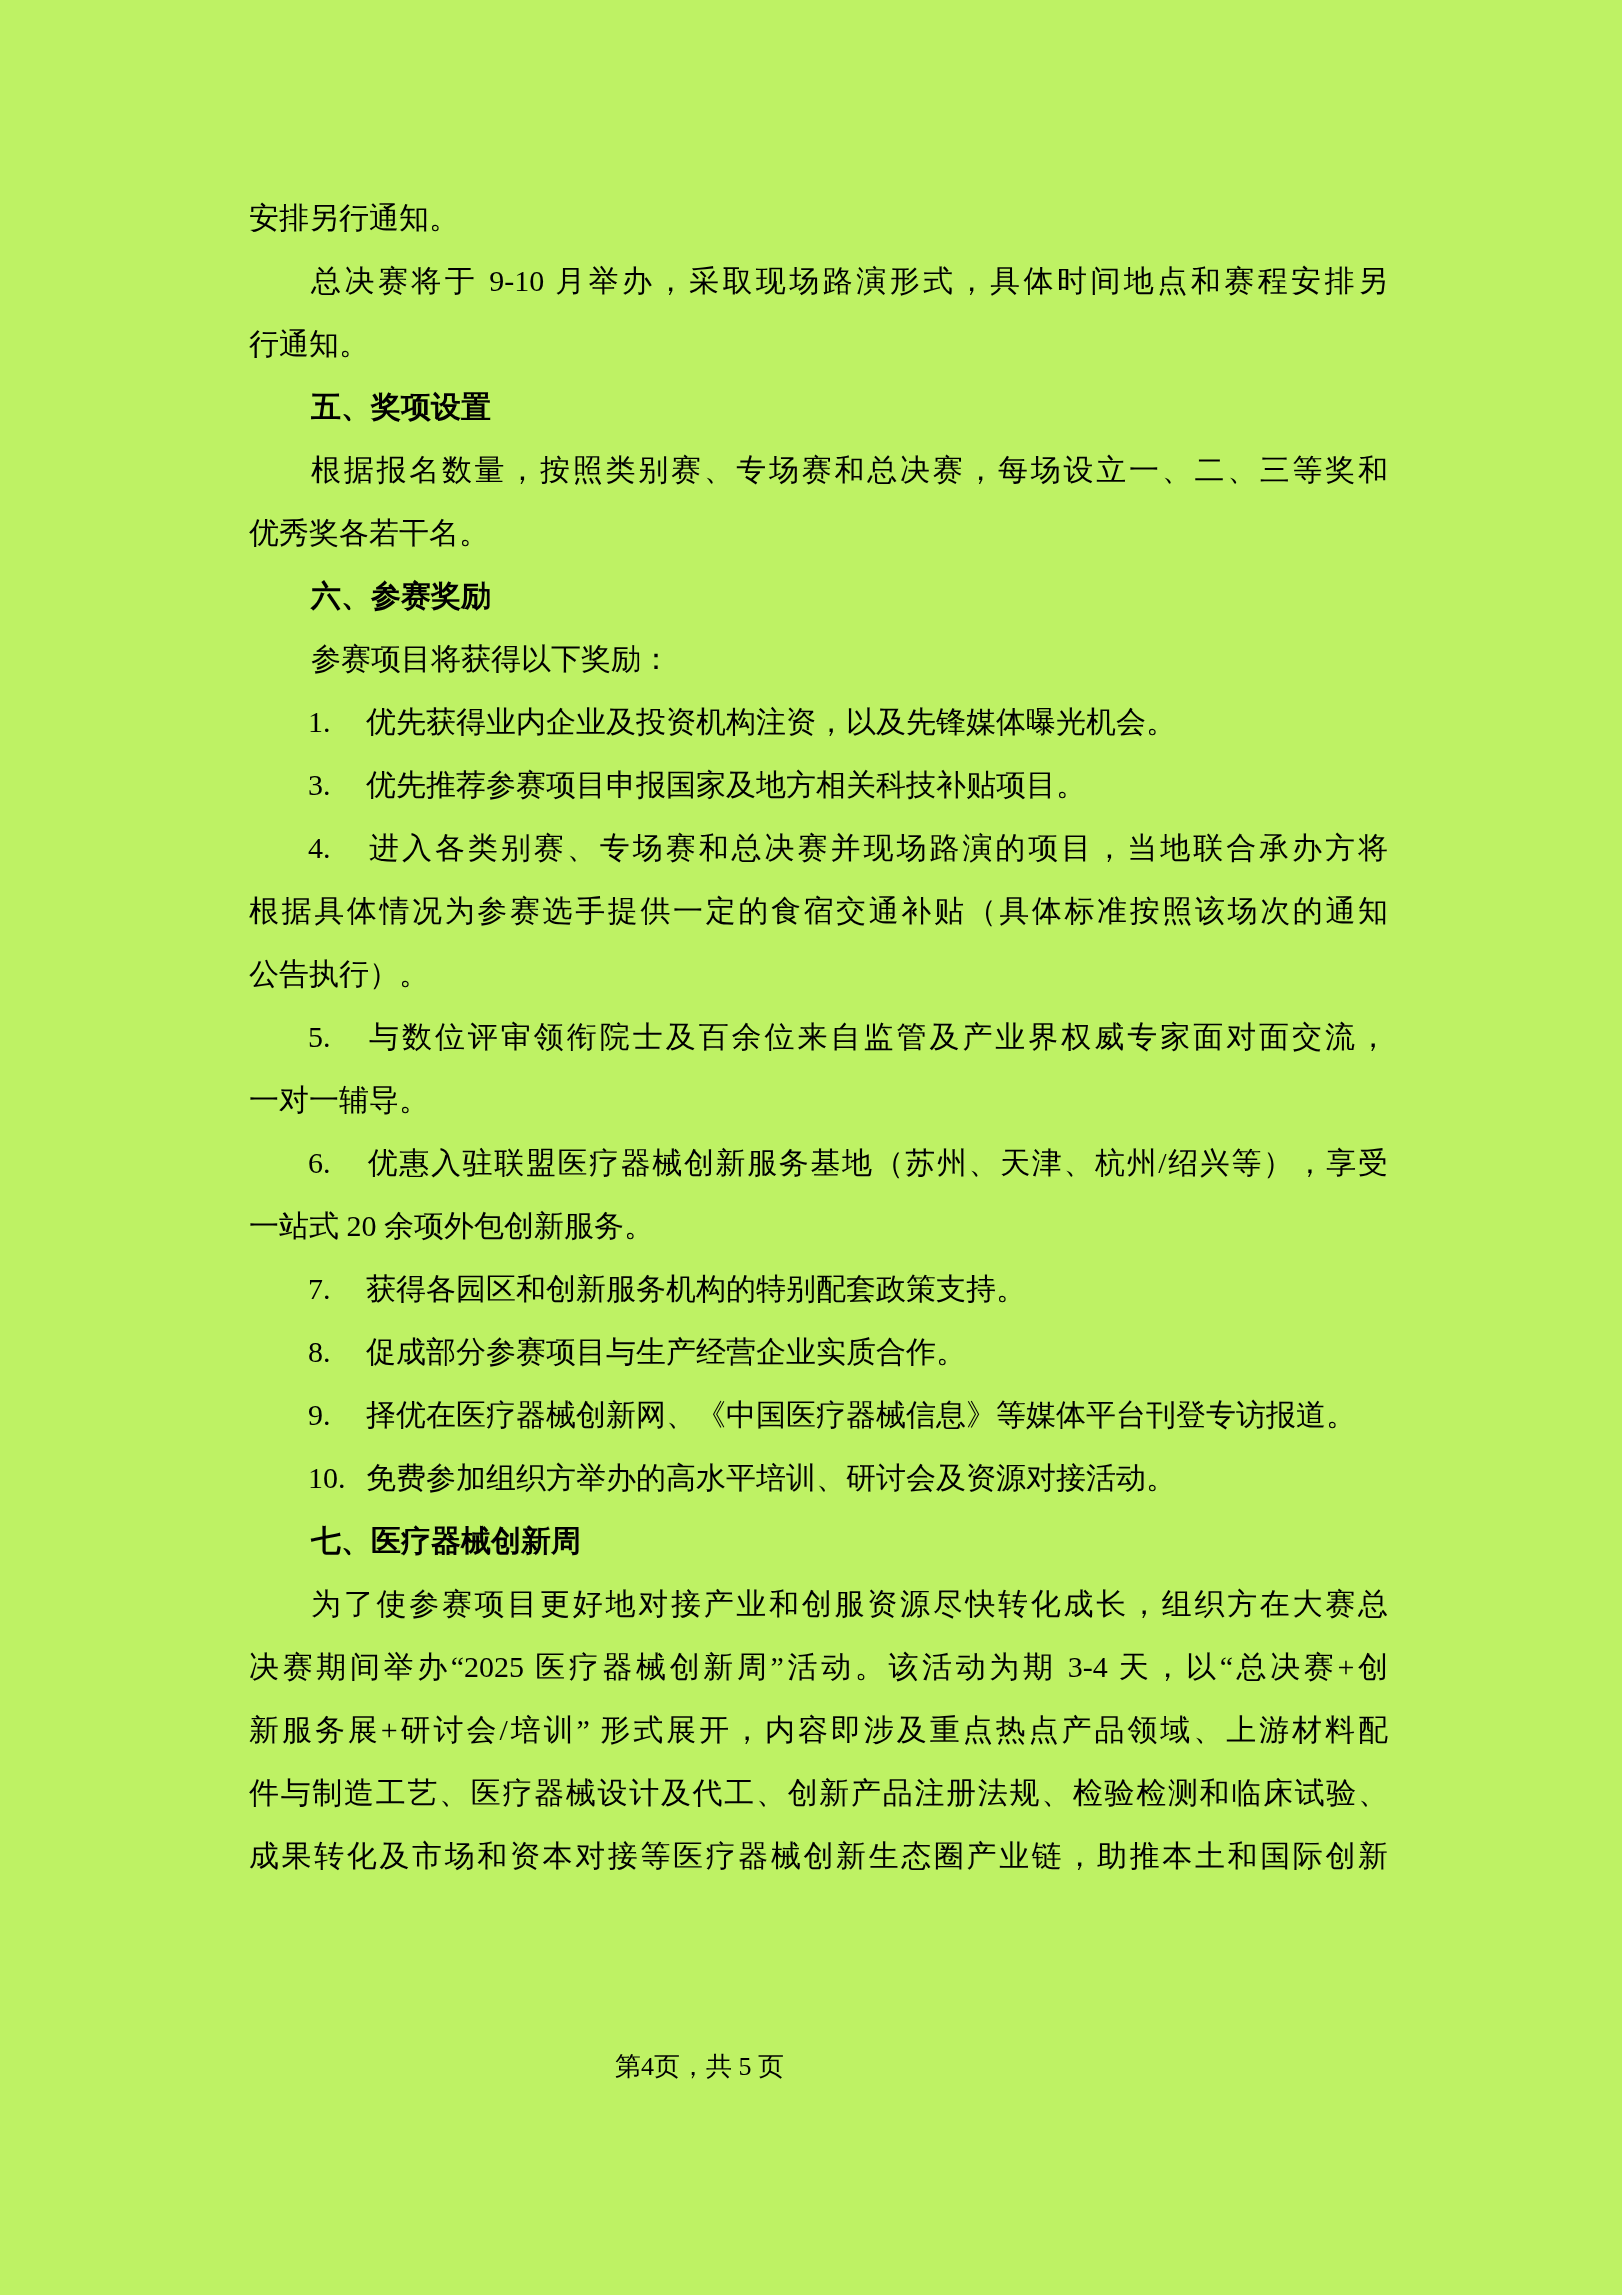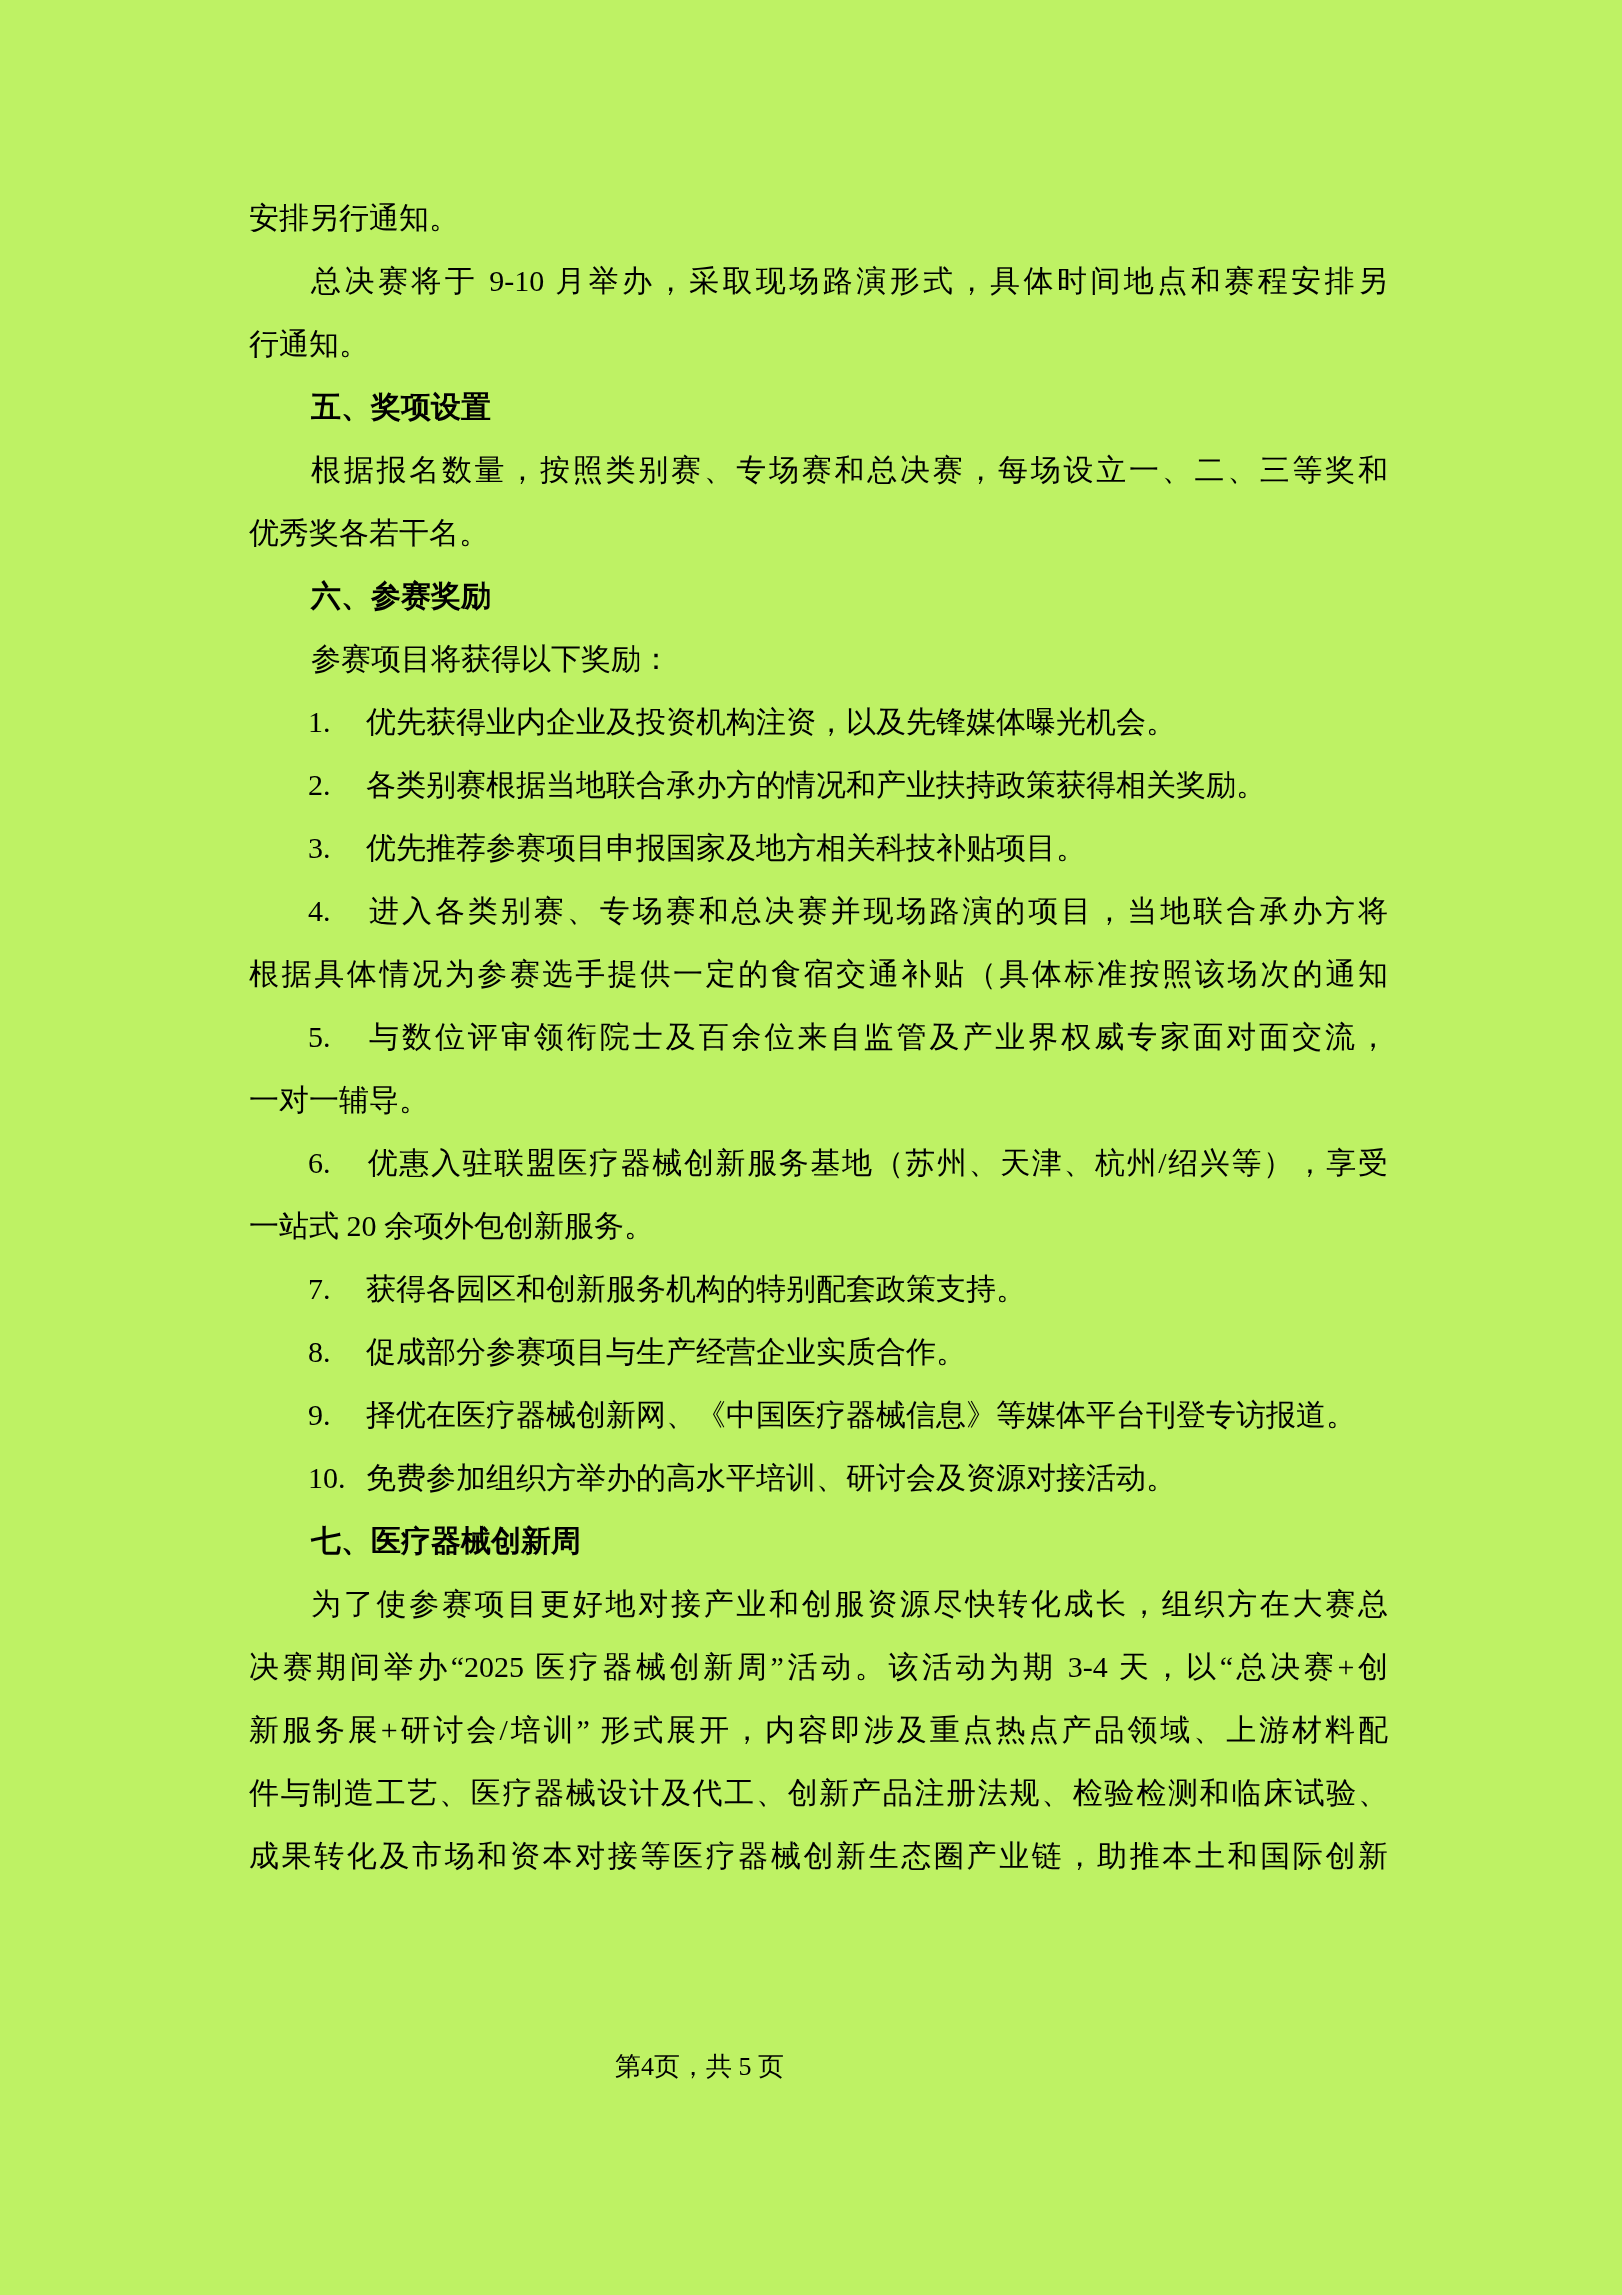--- a/index.html
+++ b/index.html
@@ -72,24 +72,24 @@
   <div class="doc-body" id="doc-body">
       <div class="line plain">安排另行通知。</div>
       <div class="line indent justify">总决赛将于 9-10 月举办，采取现场路演形式，具体时间地点和赛程安排另</div>
       <div class="line plain">行通知。</div>
       <div class="line heading">五、奖项设置</div>
       <div class="line indent justify">根据报名数量，按照类别赛、专场赛和总决赛，每场设立一、二、三等奖和</div>
       <div class="line plain">优秀奖各若干名。</div>
       <div class="line heading">六、参赛奖励</div>
       <div class="line indent">参赛项目将获得以下奖励：</div>
       <div class="line list"><span class="num">1.</span><span>优先获得业内企业及投资机构注资，以及先锋媒体曝光机会。</span></div>
-      <div class="line list"><span class="num">2.</span><span>各类别赛根据当地联合承办方的情况和产业扶持政策获得相关奖励。</span></div>
       <div class="line list"><span class="num">3.</span><span>优先推荐参赛项目申报国家及地方相关科技补贴项目。</span></div>
       <div class="line list justify"><span class="num">4.</span><span>进入各类别赛、专场赛和总决赛并现场路演的项目，当地联合承办方将</span></div>
       <div class="line plain justify">根据具体情况为参赛选手提供一定的食宿交通补贴（具体标准按照该场次的通知</div>
+      <div class="line plain">公告执行）。</div>
       <div class="line list justify"><span class="num">5.</span><span>与数位评审领衔院士及百余位来自监管及产业界权威专家面对面交流，</span></div>
       <div class="line plain">一对一辅导。</div>
       <div class="line list justify"><span class="num">6.</span><span>优惠入驻联盟医疗器械创新服务基地（苏州、天津、杭州/绍兴等），享受</span></div>
       <div class="line plain">一站式 20 余项外包创新服务。</div>
       <div class="line list"><span class="num">7.</span><span>获得各园区和创新服务机构的特别配套政策支持。</span></div>
       <div class="line list"><span class="num">8.</span><span>促成部分参赛项目与生产经营企业实质合作。</span></div>
       <div class="line list"><span class="num">9.</span><span>择优在医疗器械创新网、《中国医疗器械信息》等媒体平台刊登专访报道。</span></div>
       <div class="line list"><span class="num">10.</span><span>免费参加组织方举办的高水平培训、研讨会及资源对接活动。</span></div>
       <div class="line heading">七、医疗器械创新周</div>
       <div class="line indent justify">为了使参赛项目更好地对接产业和创服资源尽快转化成长，组织方在大赛总</div>

